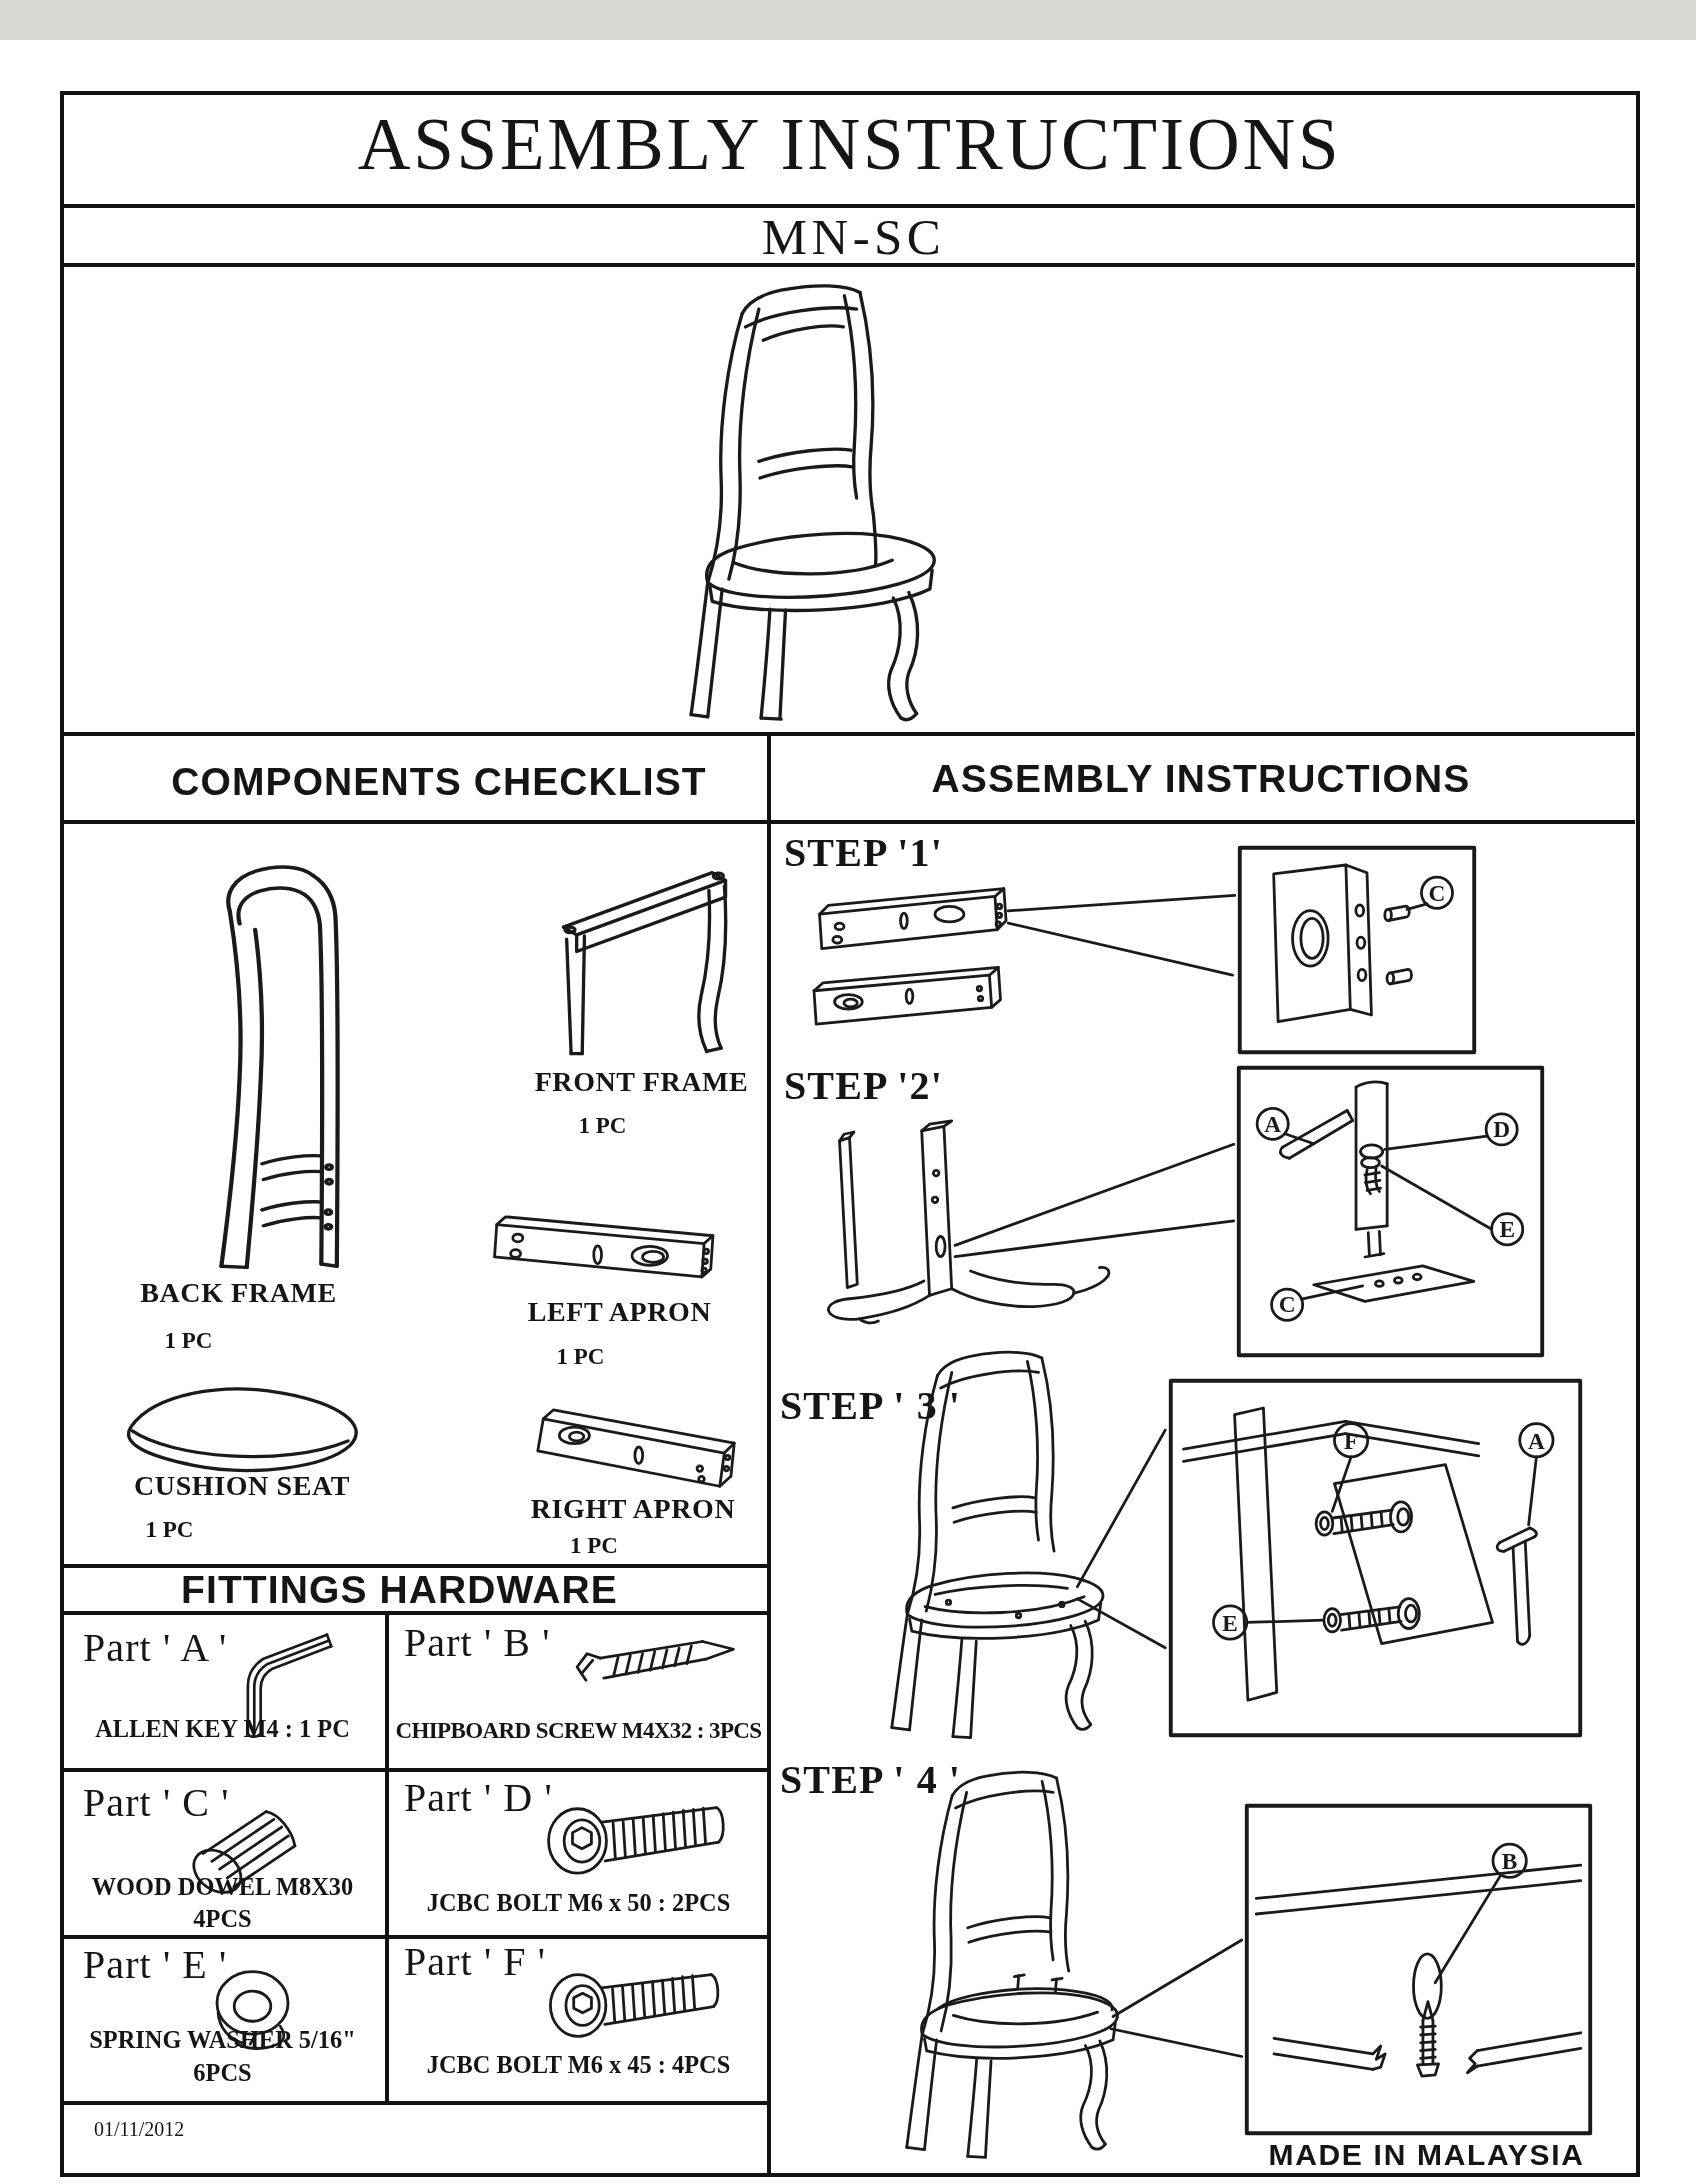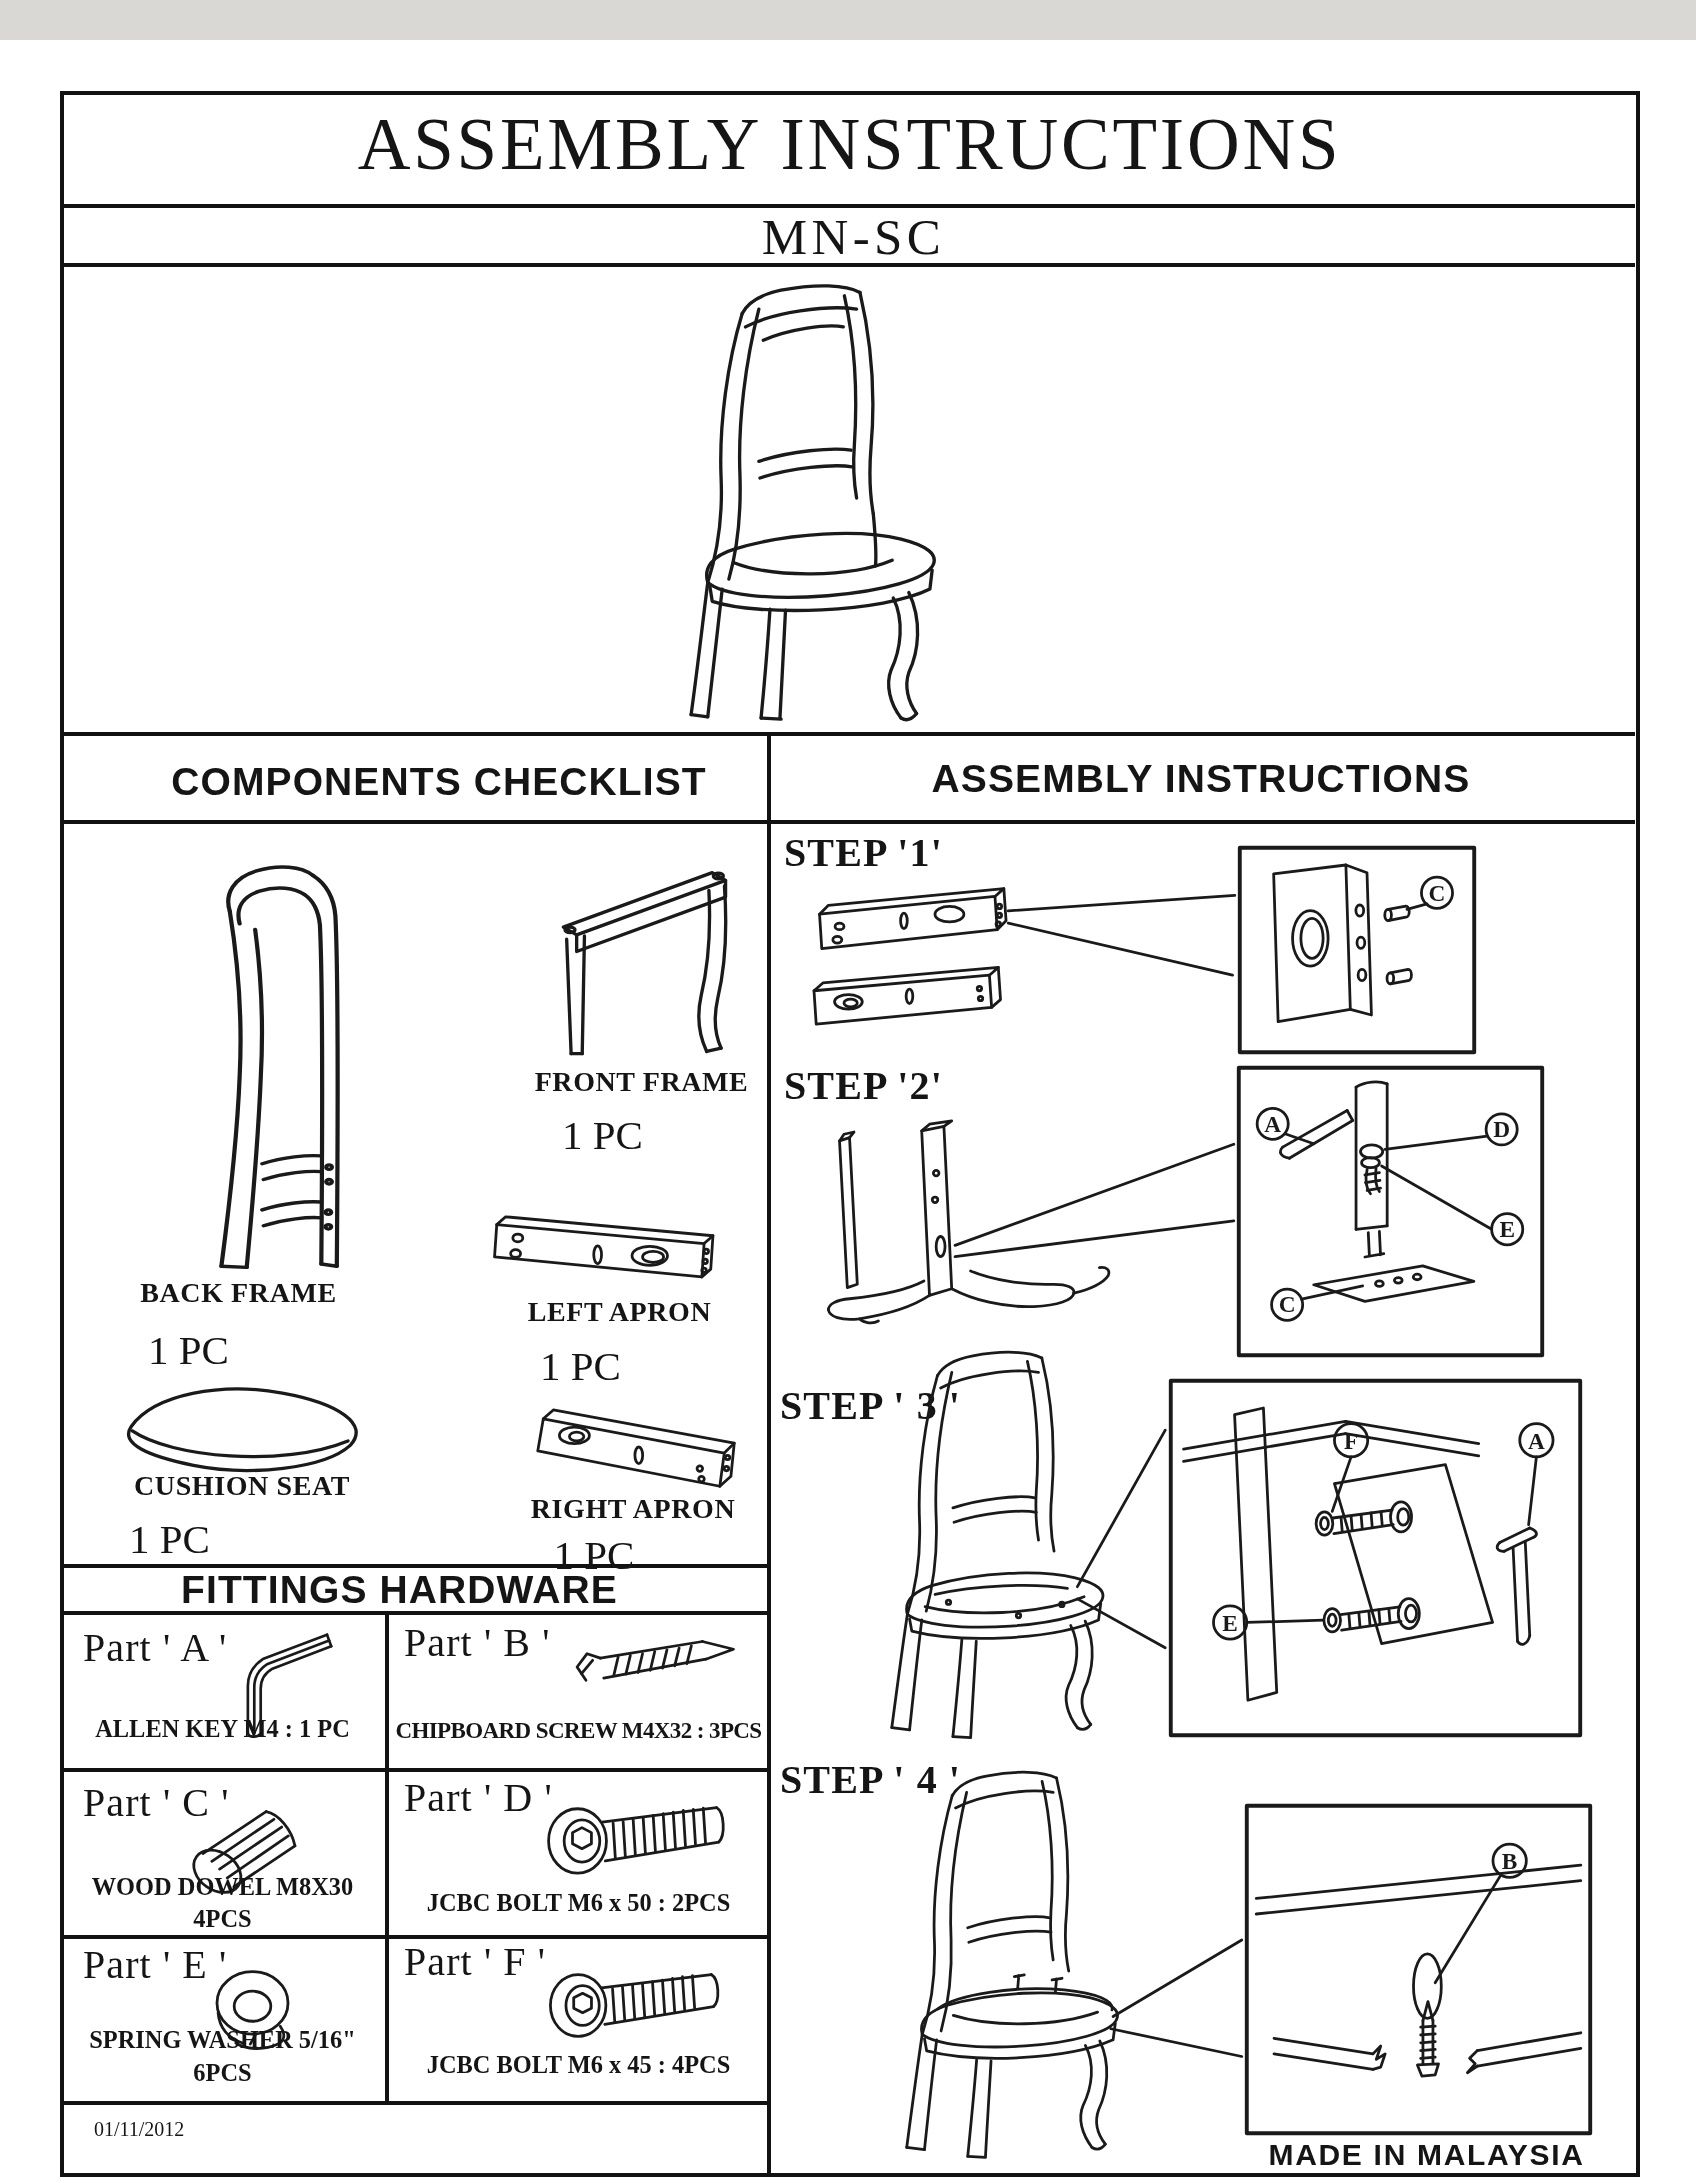--- a/index.html
+++ b/index.html
@@ -14,21 +14,21 @@
   .border-frame { position:absolute; border:4.4px solid #121212; }
   .hline, .vline { position:absolute; background:#121212; }
   .hline { height:4.4px; }
   .vline { width:4.4px; }
   .t { position:absolute; white-space:nowrap; line-height:1.12; }
   .center { text-align:center; }
   .title   { font-size:73px; letter-spacing:2.8px; }
   .model   { font-size:51px; letter-spacing:4.4px; }
   .colhead { font-family:"Liberation Sans", sans-serif; font-weight:bold; font-size:39px; letter-spacing:1.1px; }
   .cname   { font-size:28px; font-weight:bold; letter-spacing:0.6px; }
-  .cqty    { font-size:41px; font-weight:normal; }
+  .cqty    { font-size:23px; font-weight:bold; }
   .plabel  { font-size:40px; letter-spacing:1.1px; }
   .pdesc   { font-size:24.4px; font-weight:bold; }
   .pdesc-tight { font-size:23px; font-weight:bold; letter-spacing:-0.6px; }
   .step    { font-size:40px; font-weight:bold; letter-spacing:1.1px; }
   .date    { font-size:20px; font-weight:normal; }
   .madein  { font-family:"Liberation Sans", sans-serif; font-weight:bold; font-size:30px; letter-spacing:1.7px; }
   svg.fig { position:absolute; }
   svg.fig * { vector-effect:none; }
   .ink { stroke:#1a1a1a; fill:none; stroke-linecap:round; stroke-linejoin:round; }
   svg text { fill:#1a1a1a; stroke:none; font-family:"Liberation Serif", serif; font-weight:bold; font-size:42px; text-anchor:middle; }

